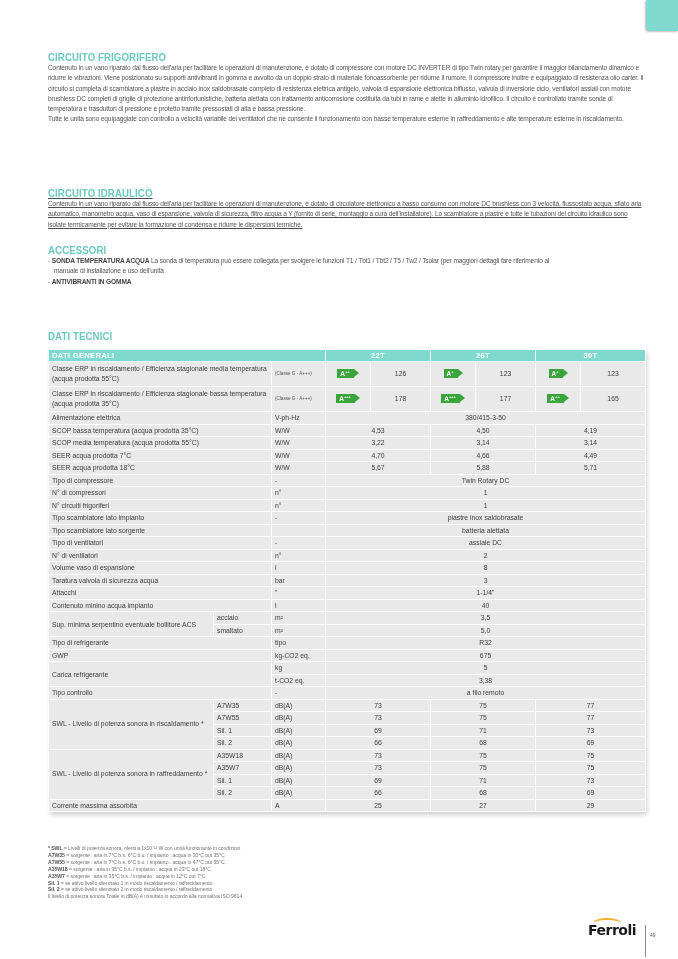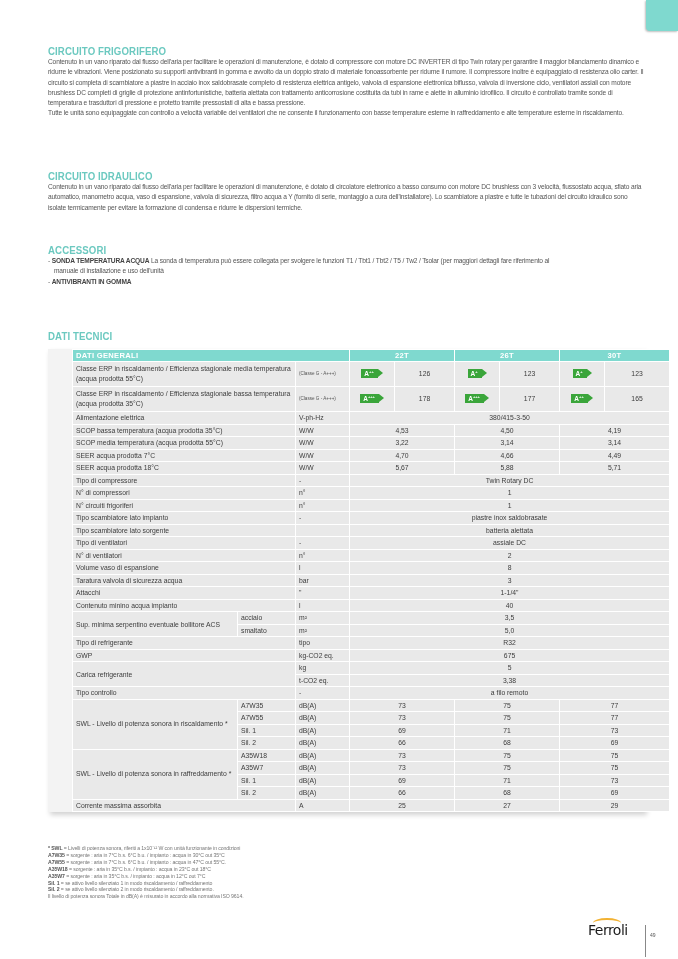--- a/index.html
+++ b/index.html
@@ -3,47 +3,47 @@
 <meta charset="utf-8">
 <style>
   html, body { margin:0; padding:0; }
   body { width:678px; height:959px; background:#ffffff; position:relative; overflow:hidden;
          font-family:"Liberation Sans", sans-serif; color:#4a4a4a; }
   .tab-corner { position:absolute; right:0; top:0; width:32px; height:31px; background:#7fd9cf;
                 border-bottom-left-radius:4px; box-shadow:-1px 1px 2px rgba(0,0,0,0.25); }
   .content { position:absolute; left:48px; top:45px; width:598px; }
   h2.sec { margin:0; font-size:10.5px; font-weight:bold; color:#6cc9c0; letter-spacing:0.1px; transform:scaleX(0.92); transform-origin:left; }
   p.body { margin:0; font-size:6.6px; line-height:10.3px; color:#555; letter-spacing:-0.15px; }
-  .s1 { position:absolute; top:0; }
-  .s2 { position:absolute; top:125px; }
+  .s1 { position:absolute; top:6px; }
+  .s2 { position:absolute; top:142px;text-decoration:underline; }
   .s3 { position:absolute; top:199px; }
   .acc-line { font-size:6.6px; line-height:10.3px; color:#555; letter-spacing:-0.15px; }
   .acc-line b { color:#444; font-weight:bold; }
   .indent { padding-left:6px; }
   .dati-title { position:absolute; left:48px; top:330px; }
   
   .tbl-wrap { position:absolute; left:48px; top:349px; width:597px;
               box-shadow:2px 3px 5px rgba(0,0,0,0.18); background:#f3f3f3; }
-  table { border-collapse:collapse; width:100%; table-layout:fixed; font-size:6.8px; color:#3c3c3c;margin-left:24px; }
+  table { border-collapse:collapse; width:100%; table-layout:fixed; font-size:6.8px; color:#3c3c3c; }
   td, th { border:1px solid #ffffff; padding:0 3px; height:11.5px; line-height:11px; white-space:nowrap; overflow:hidden; }
   tr.hdr th { background:#7fd9cf; color:#ffffff; font-weight:bold; font-size:7.6px; height:11px; letter-spacing:0.3px; }
   tr.hdr th.lbl { text-align:left; }
   td { background:#e9e9e9; }
   td.c { text-align:center; }
   tr.erp td { height:24px; line-height:10px; }
   tr.erp td.lbl { white-space:normal; }
   .cls { font-size:4.6px; color:#555; text-align:left; }
   .badge { display:inline-block; position:relative; background:#3aa53a; color:#fff; font-weight:bold; font-size:6.5px;
            height:9px; line-height:9px; padding:0 4px 0 3px; margin-right:5px; }
   .badge:after { content:""; position:absolute; right:-5px; top:0; border-left:5px solid #3aa53a;
                  border-top:4.5px solid transparent; border-bottom:4.5px solid transparent; }
   .badge sup { font-size:4px; vertical-align:top; line-height:6px; }
   .notes { position:absolute; left:48px; top:845px; font-size:5.2px; line-height:6.9px; color:#777; letter-spacing:-0.1px; }
   .notes b { color:#555; }
-  .logo { position:absolute; left:588px; top:922px; font-family:"DejaVu Sans", sans-serif; font-size:14px; font-weight:normal;
+  .logo { position:absolute; left:588px; top:922px; font-family:"DejaVu Sans", sans-serif; font-size:14px; font-weight:bold;
           color:#1a1a1a; letter-spacing:-0.5px; }
   .logo-arc { position:absolute; left:593px; top:918px; width:28px; height:8px; border-top:2px solid #f2b233; border-radius:50% 50% 0 0; }
   .pg-div { position:absolute; left:645px; top:925px; width:1px; height:32px; background:#888; }
   .pg-num { position:absolute; left:650px; top:932px; font-size:5px; color:#555; }
 </style>
 </head>
 <body>
 
 <div class="tab-corner"></div>
 

